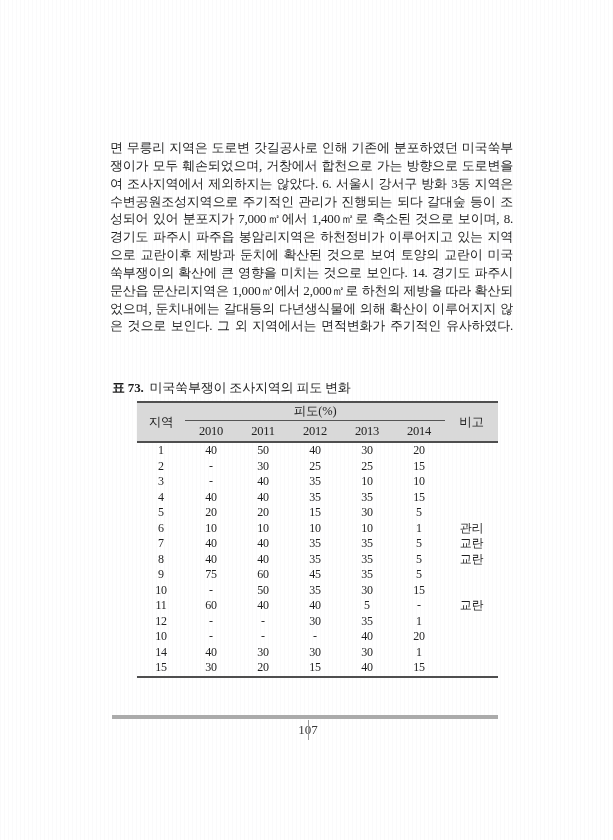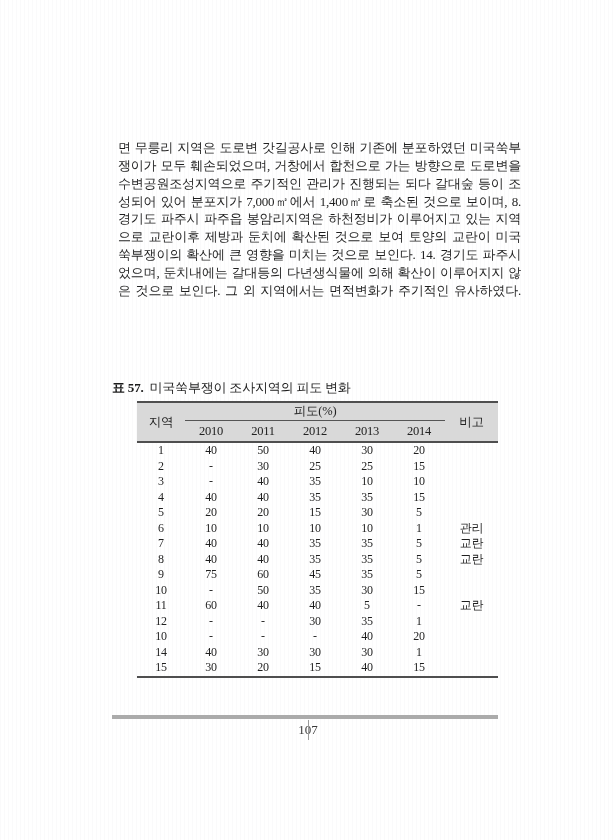--- a/index.html
+++ b/index.html
@@ -17,21 +17,21 @@
         transparent 1px, transparent 4px),
       #ffffff;
     font-family: "Liberation Serif", "DejaVu Serif", serif;
     color: #1f1f1f;
     overflow: hidden;
   }
 
   
   .para {
     position: absolute;
-    left: 118px;
+    left: 110px;
     top: 139px;
     width: 403px;
   }
   .para-line {
     height: 17.85px;
     line-height: 17.85px;
     font-size: 13px;
     letter-spacing: -0.2px;
     overflow: hidden;
     text-align: justify;
@@ -126,31 +126,33 @@
 </style>
 </head>
 <body>
 
 <div class="page">
 
   <div class="para">
 
   <div class="para-line">면 무릉리 지역은 도로변 갓길공사로 인해 기존에 분포하였던 미국쑥부</div>
       <div class="para-line">쟁이가 모두 훼손되었으며, 거창에서 합천으로 가는 방향으로 도로변을</div>
+      <div class="para-line">여 조사지역에서 제외하지는 않았다. 6. 서울시 강서구 방화 3동 지역은</div>
       <div class="para-line">수변공원조성지역으로 주기적인 관리가 진행되는 되다 갈대숲 등이 조</div>
       <div class="para-line">성되어 있어 분포지가 7,000㎡에서 1,400㎡로 축소된 것으로 보이며, 8.</div>
       <div class="para-line">경기도 파주시 파주읍 봉암리지역은 하천정비가 이루어지고 있는 지역</div>
       <div class="para-line">으로 교란이후 제방과 둔치에 확산된 것으로 보여 토양의 교란이 미국</div>
       <div class="para-line">쑥부쟁이의 확산에 큰 영향을 미치는 것으로 보인다. 14. 경기도 파주시</div>
+      <div class="para-line">문산읍 문산리지역은 1,000㎡에서 2,000㎡로 하천의 제방을 따라 확산되</div>
       <div class="para-line">었으며, 둔치내에는 갈대등의 다년생식물에 의해 확산이 이루어지지 않</div>
       <div class="para-line">은 것으로 보인다. 그 외 지역에서는 면적변화가 주기적인 유사하였다.</div>
     </div>
 
   <div class="caption">
-    <span class="caption-label">표 57.</span><span>미국쑥부쟁이 조사지역의 피도 변화</span>
+    <span class="caption-label">표 73.</span><span>미국쑥부쟁이 조사지역의 피도 변화</span>
   </div>
 
   <div class="tablewrap">
     <table class="covertable">
       <colgroup>
         <col style="width:48px">
         <col style="width:52px">
           <col style="width:52px">
           <col style="width:52px">
         <col style="width:52px">

